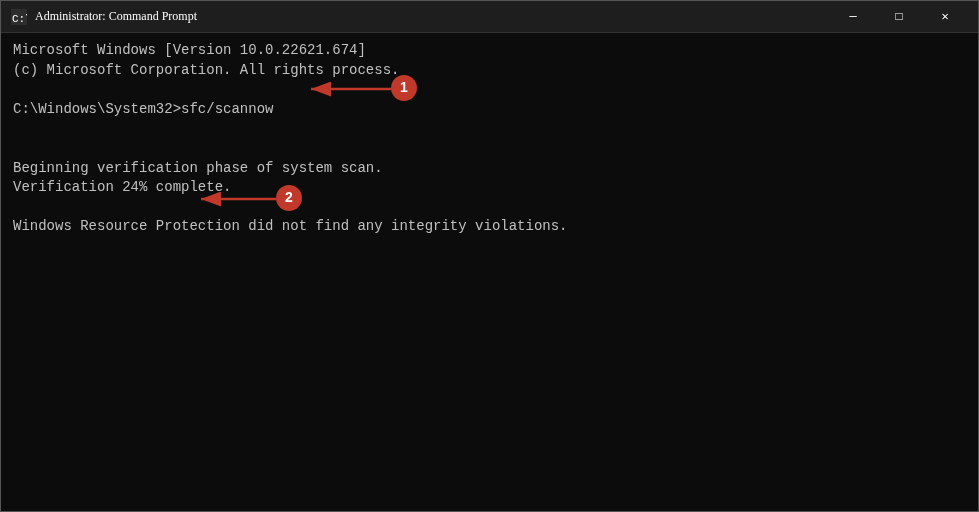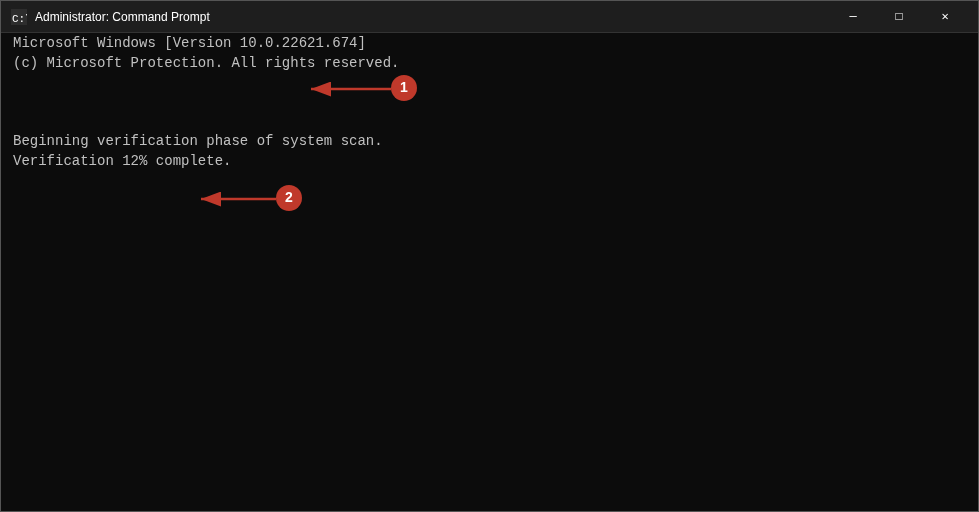--- a/index.html
+++ b/index.html
@@ -44,21 +44,21 @@
     }
 
     .title-bar-icon svg {
       width: 16px;
       height: 16px;
     }
 
     .title-bar-text {
       color: #ffffff;
       font-size: 12px;
-      font-family: Liberation Sans, sans-serif;
+      font-family: Liberation Serif, serif;
       flex: 1;
     }
 
     .title-bar-controls {
       display: flex;
       gap: 0;
     }
 
     .title-bar-btn {
       width: 46px;
@@ -68,21 +68,21 @@
       justify-content: center;
       color: #ffffff;
       font-size: 12px;
       cursor: pointer;
       background: transparent;
     }
 
     .console-body {
       background: #0c0c0c;
       flex: 1;
-      padding: 1px 12px;
+      padding: 8px 12px;
       color: #cccccc;
       font-size: 14px;
       line-height: 1.4;
       position: relative;
       overflow: hidden;
     }
 
     .console-line {
       white-space: pre;
       font-family: 'Courier New', Courier, monospace;
@@ -154,27 +154,29 @@
     <div class="title-bar-controls">
       <div class="title-bar-btn">—</div>
       <div class="title-bar-btn">□</div>
       <div class="title-bar-btn close">✕</div>
     </div>
   </div>
 
   <div class="console-body">
     <div id="console-lines">
         <div class="console-line">Microsoft Windows [Version 10.0.22621.674]</div>
-        <div class="console-line">(c) Microsoft Protection. All rights reserved.</div>
-        <div class="console-line empty">&nbsp;</div>
+        <div class="console-line">(c) Microsoft Corporation. All rights process.</div>
+        <div class="console-line empty">&nbsp;</div>
+        <div class="console-line">C:\Windows\System32&gt;sfc/scannow</div>
         <div class="console-line empty">&nbsp;</div>
         <div class="console-line empty">&nbsp;</div>
         <div class="console-line">Beginning verification phase of system scan.</div>
-        <div class="console-line">Verification 12% complete.</div>
-        <div class="console-line empty">&nbsp;</div>
+        <div class="console-line">Verification 24% complete.</div>
+        <div class="console-line empty">&nbsp;</div>
+        <div class="console-line">Windows Resource Protection did not find any integrity violations.</div>
         <div class="console-line empty">&nbsp;</div>
       </div>
 
     <div class="annotation-area">
       <svg class="arrows-svg">
 
         <defs>
           <marker id="arrowhead1" markerWidth="8" markerHeight="6" refX="8" refY="3" orient="auto">
             <polygon points="0 0, 8 3, 0 6" fill="#c0392b"></polygon>
           </marker>

